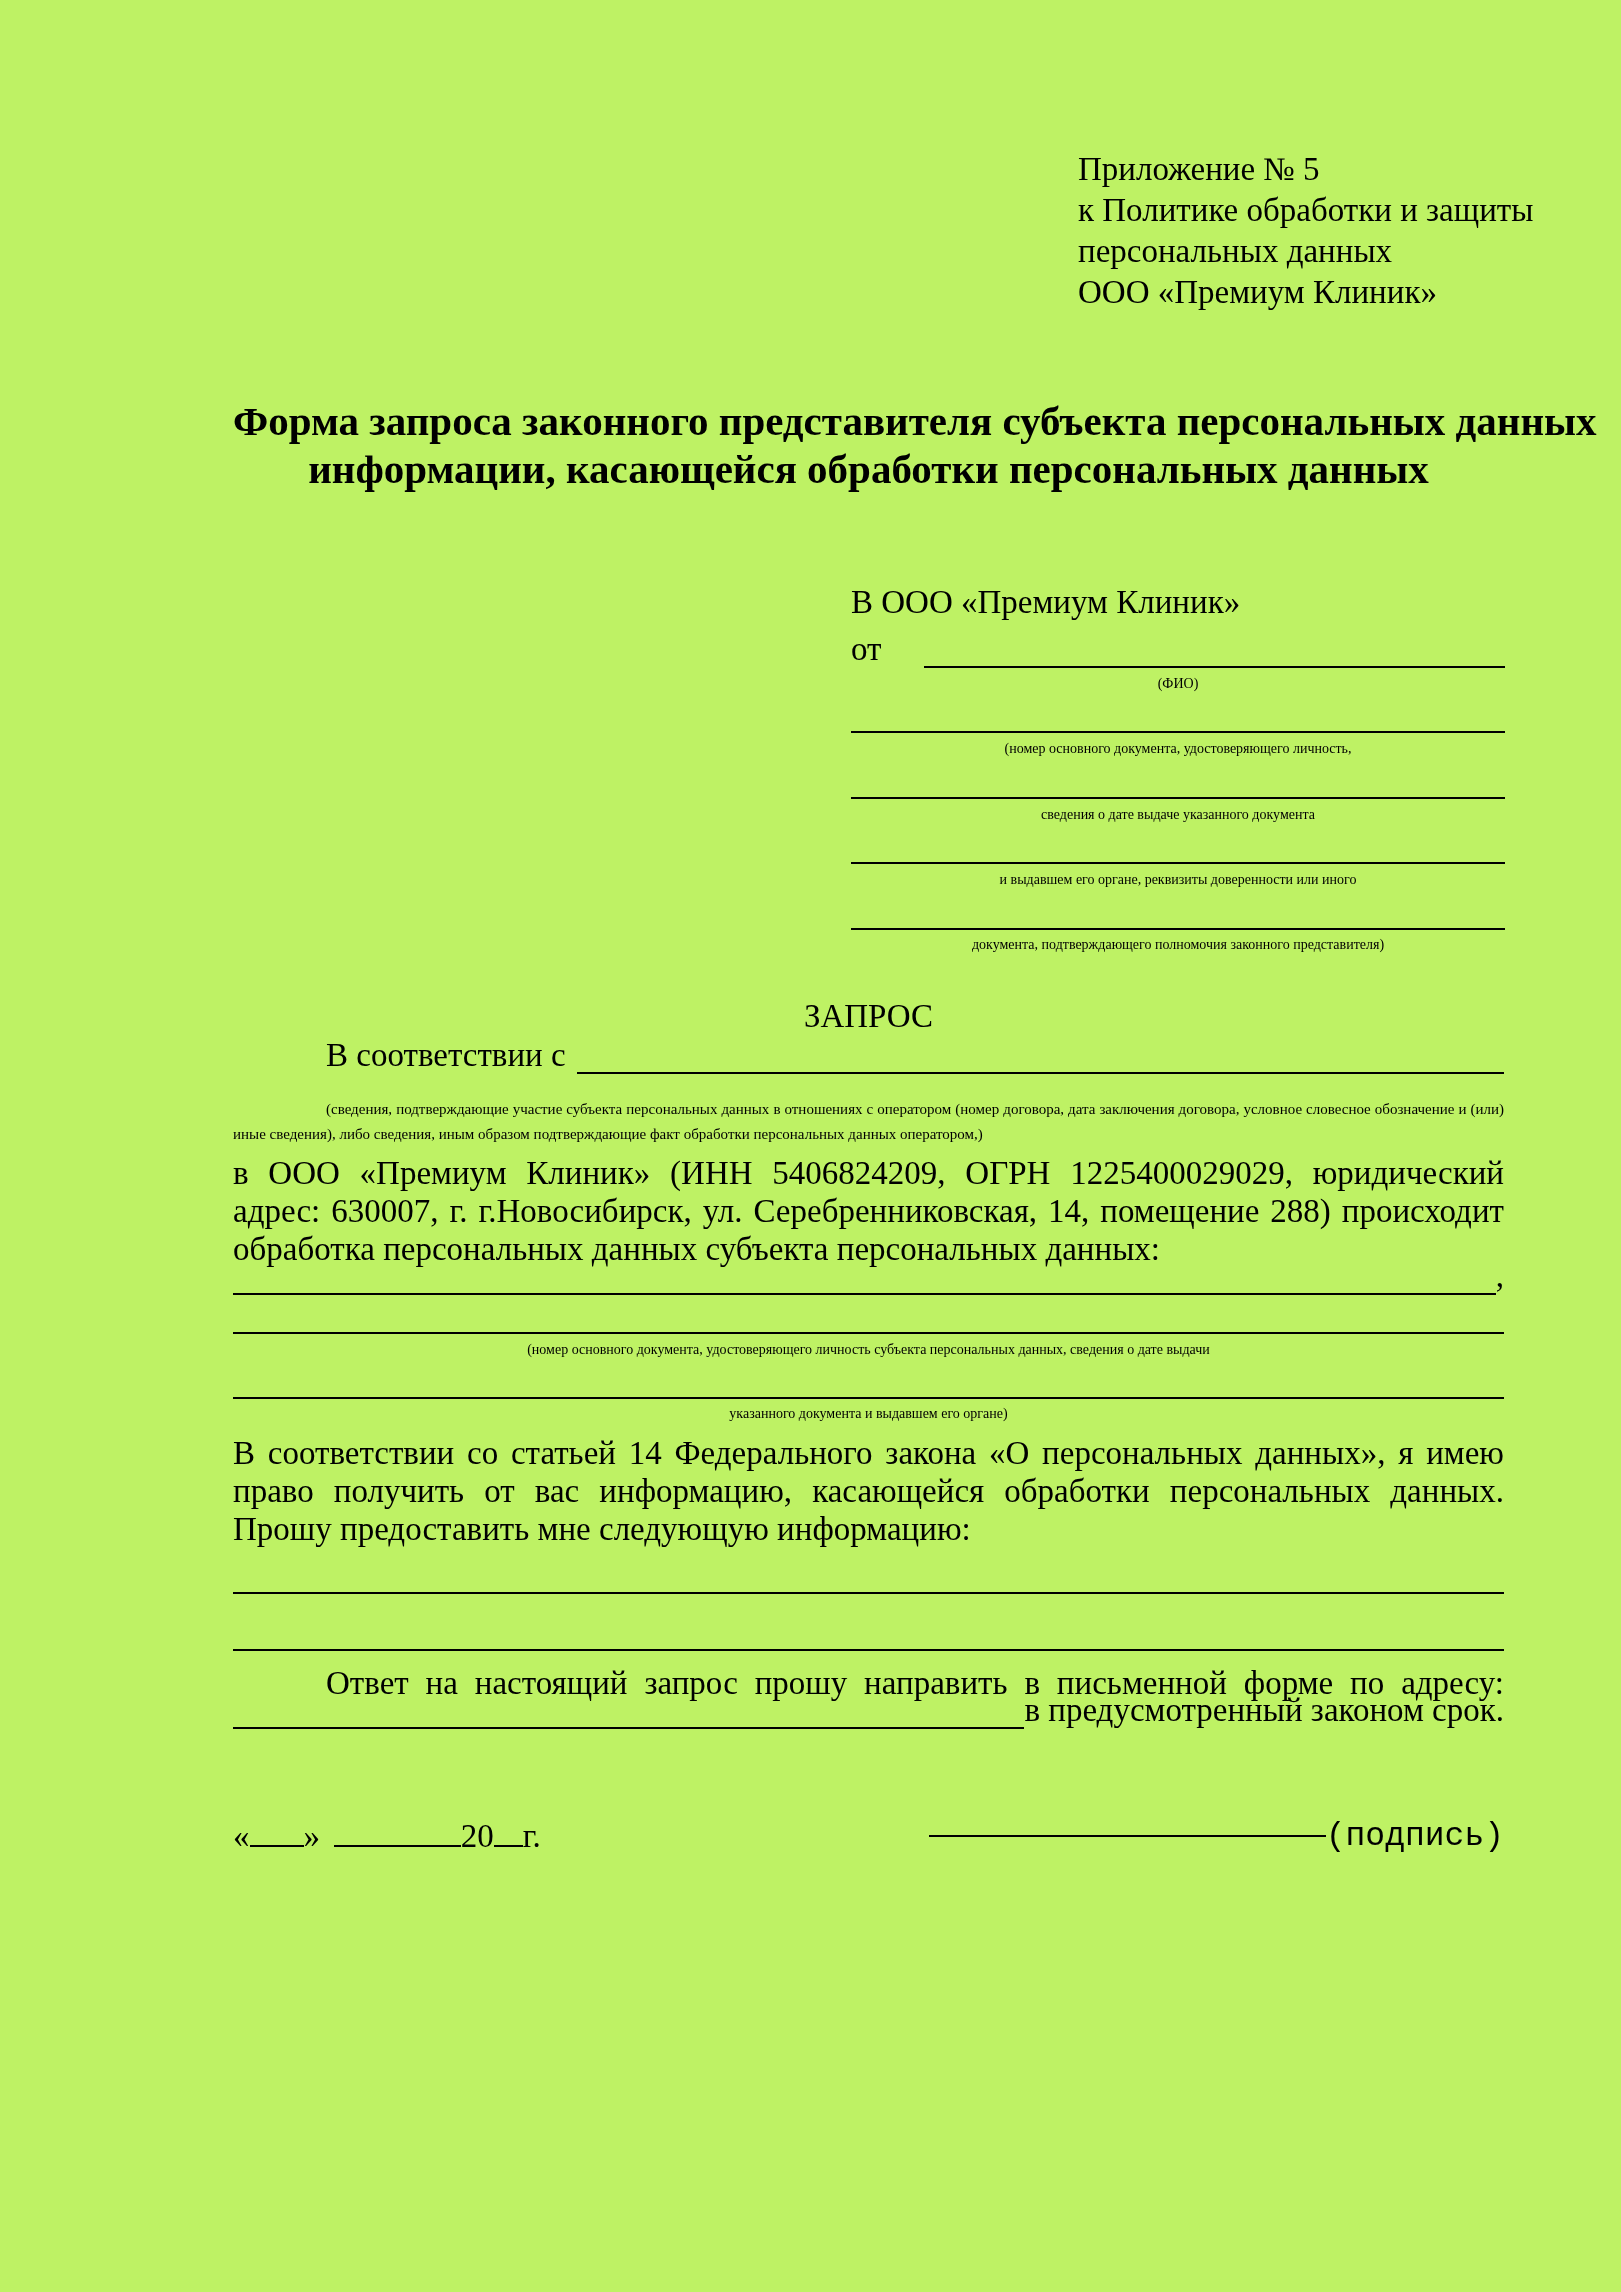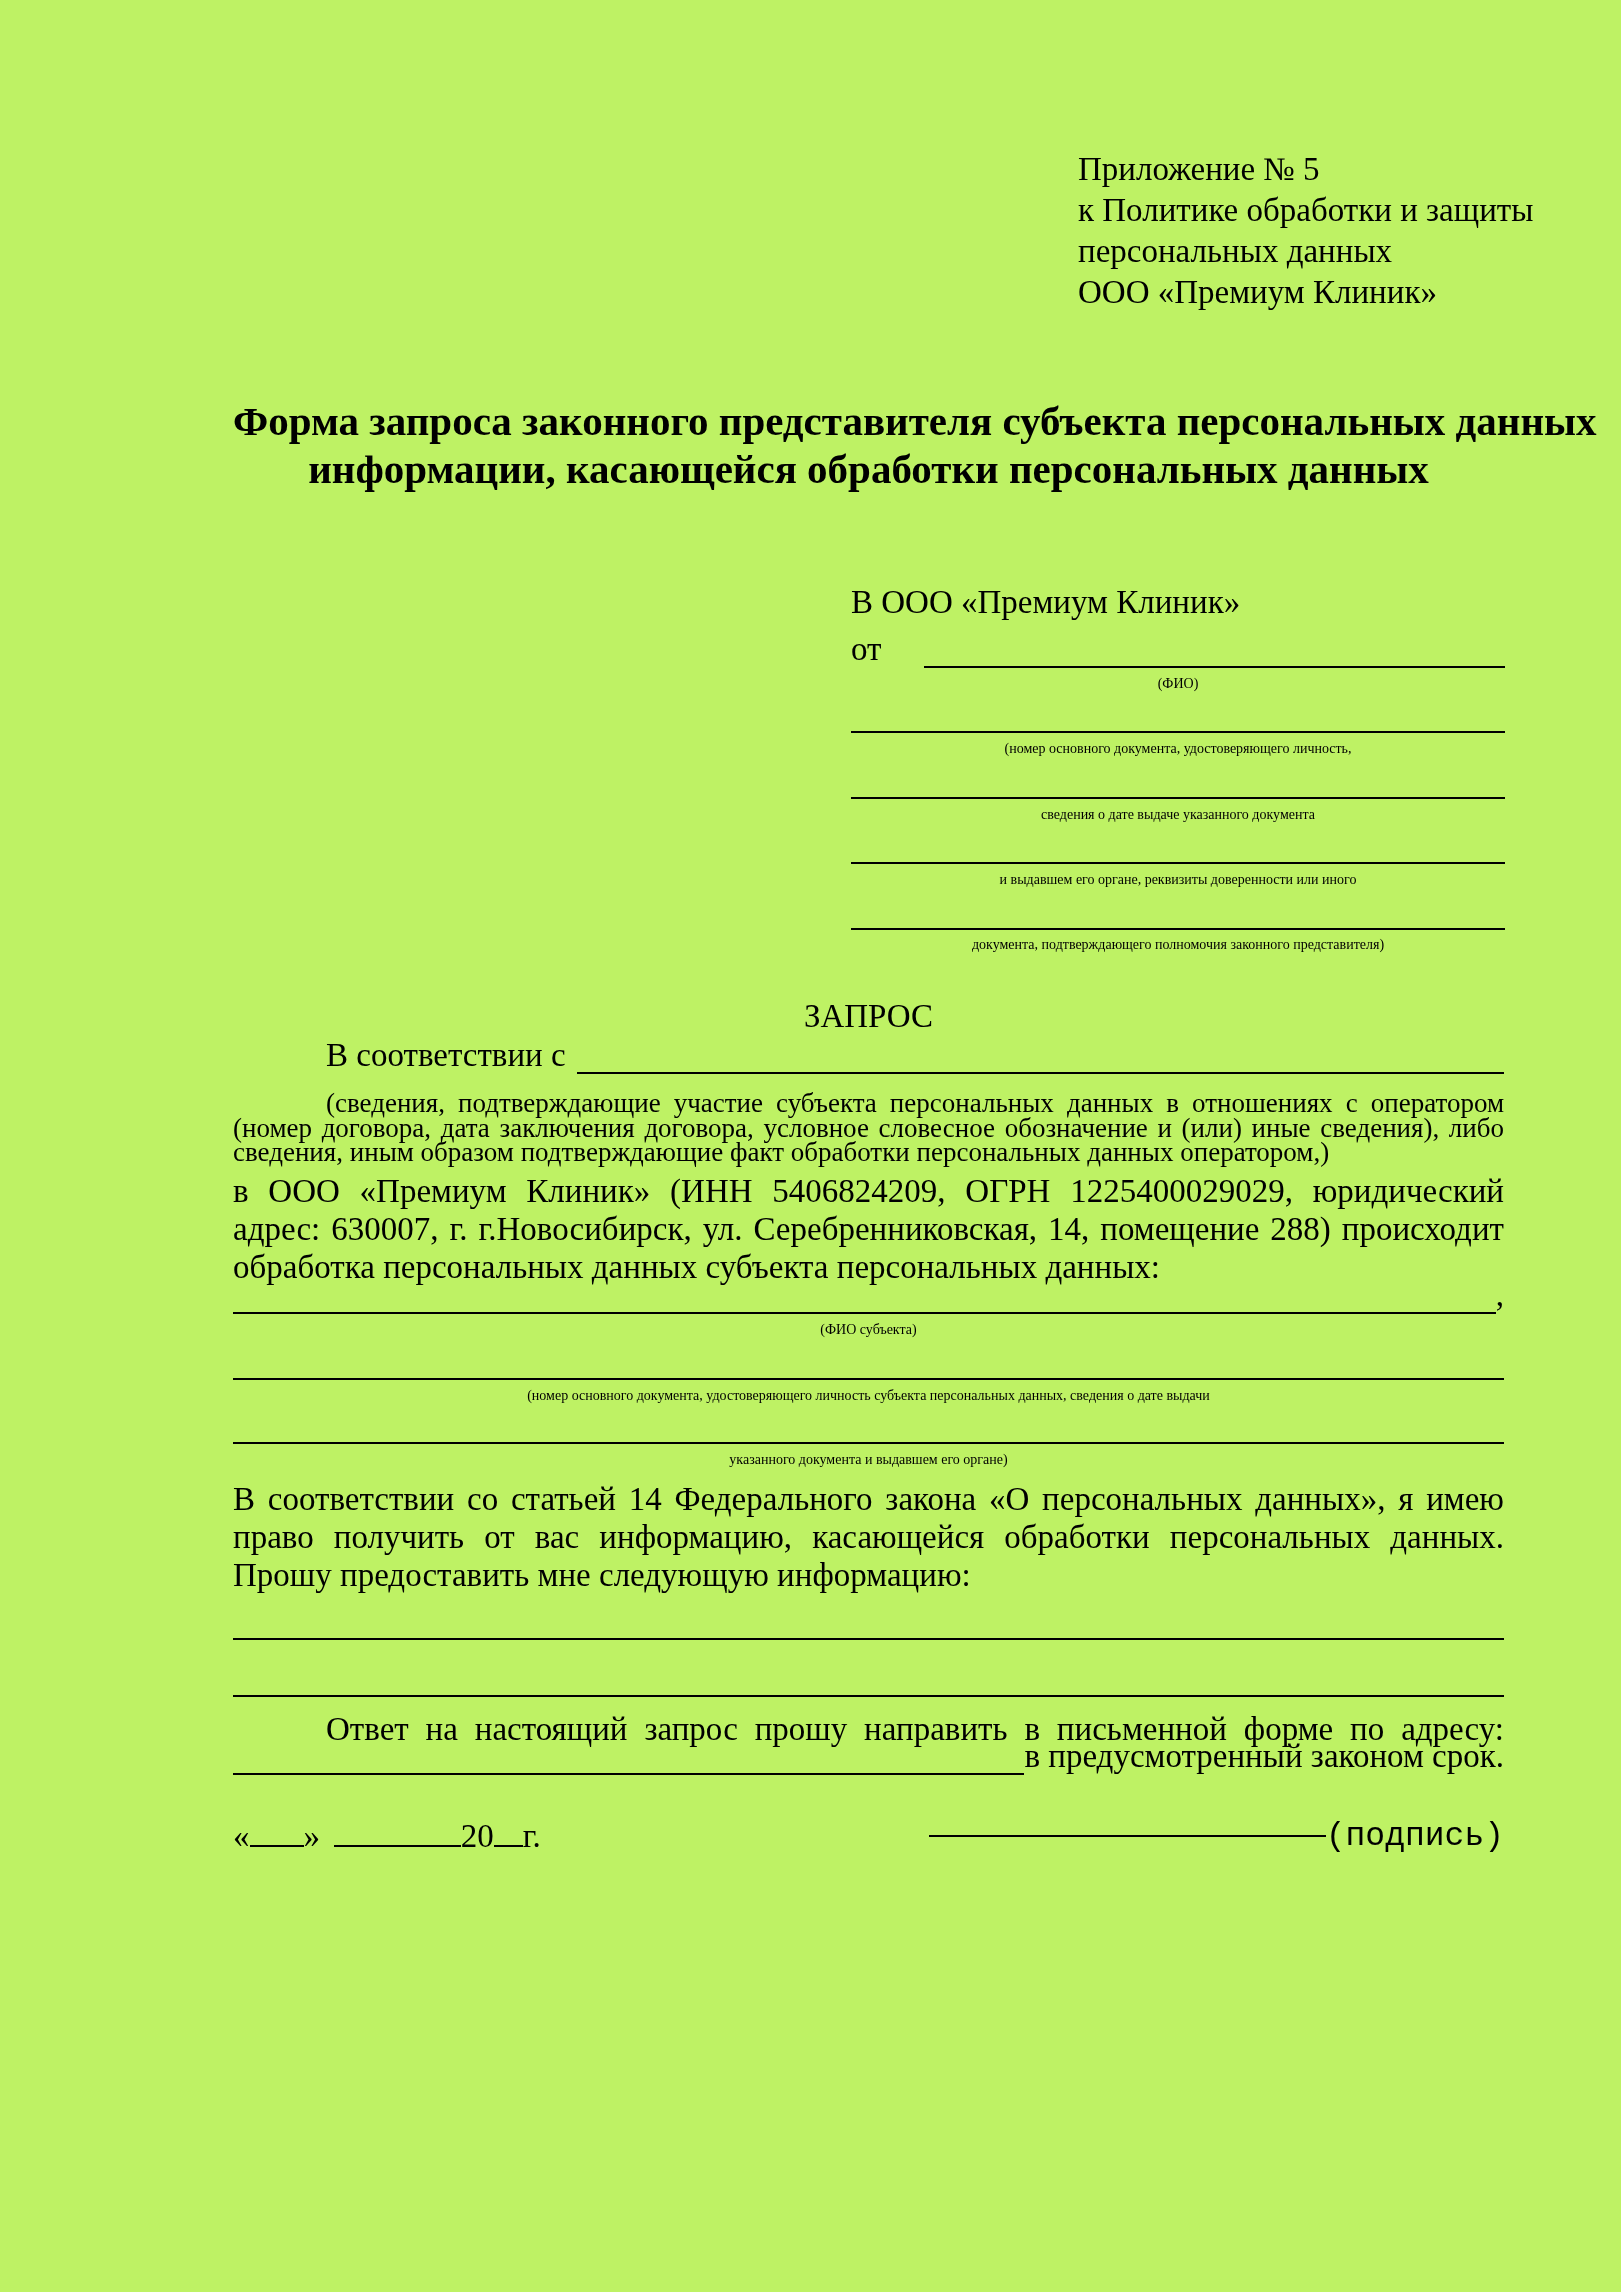--- a/index.html
+++ b/index.html
@@ -36,21 +36,21 @@
   .addr-blank { height:36px; }
 
   
   .zapros { left:233px; top:998px; width:1271px; text-align:center; line-height:37px; }
 
   
   .body1 { left:233px; top:1039px; width:1271px; line-height:38px; }
   .basis-row { display:flex; align-items:flex-end; height:35px; }
   .basis-row .lead { padding-left:93px; margin-right:11.8px; white-space:nowrap; }
   .note {
-    font-size:27px; line-height:24.5px; margin-top:17px;
+    font-size:15px; line-height:24.5px; margin-top:23px;
     text-align:justify; text-indent:93px;
   }
   .para { text-align:justify; }
   .op-para { margin-top:7.8px; }
   .comma-row { display:flex; align-items:flex-end; height:27.4px; }
   .doc-blank1 { height:37px; }
   .doc-blank2 { height:35px; }
   .law-para { margin-top:7.8px; }
   .wide-blank1 { height:44px; }
   .wide-blank2 { height:55px; }
@@ -121,21 +121,20 @@
     </div>
 
     <div class="note">(сведения, подтверждающие участие субъекта персональных данных в отношениях с оператором (номер договора, дата заключения договора, условное словесное обозначение и (или) иные сведения), либо сведения, иным образом подтверждающие факт обработки персональных данных оператором,)</div>
 
     <div class="para op-para">в ООО «Премиум Клиник» (ИНН 5406824209, ОГРН 1225400029029, юридический адрес: 630007, г. г.Новосибирск, ул. Серебренниковская, 14, помещение 288) происходит обработка персональных данных субъекта персональных данных:</div>
 
     <div class="comma-row">
       <span class="fill"></span>
       <span>,</span>
     </div>
-    <div class="cap">(ФИО субъекта)</div>
 
     <div class="blank doc-blank1"></div>
     <div class="cap">(номер основного документа, удостоверяющего личность субъекта персональных данных, сведения о дате выдачи</div>
 
     <div class="blank doc-blank2"></div>
     <div class="cap">указанного документа и выдавшем его органе)</div>
 
     <div class="para law-para">В соответствии со статьей 14 Федерального закона «О персональных данных», я имею право получить от вас информацию, касающейся обработки персональных данных. Прошу предоставить мне следующую информацию:</div>
 
     <div class="blank wide-blank1"></div>

